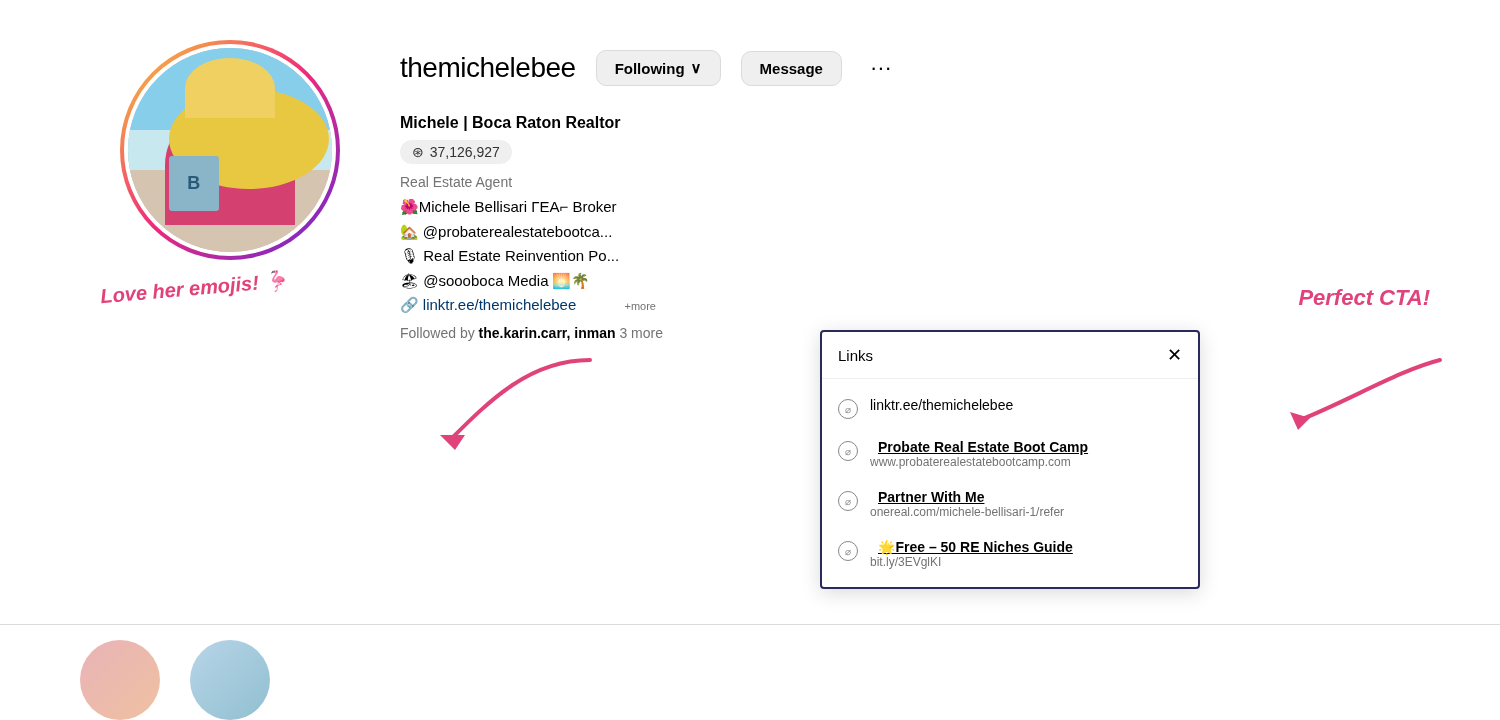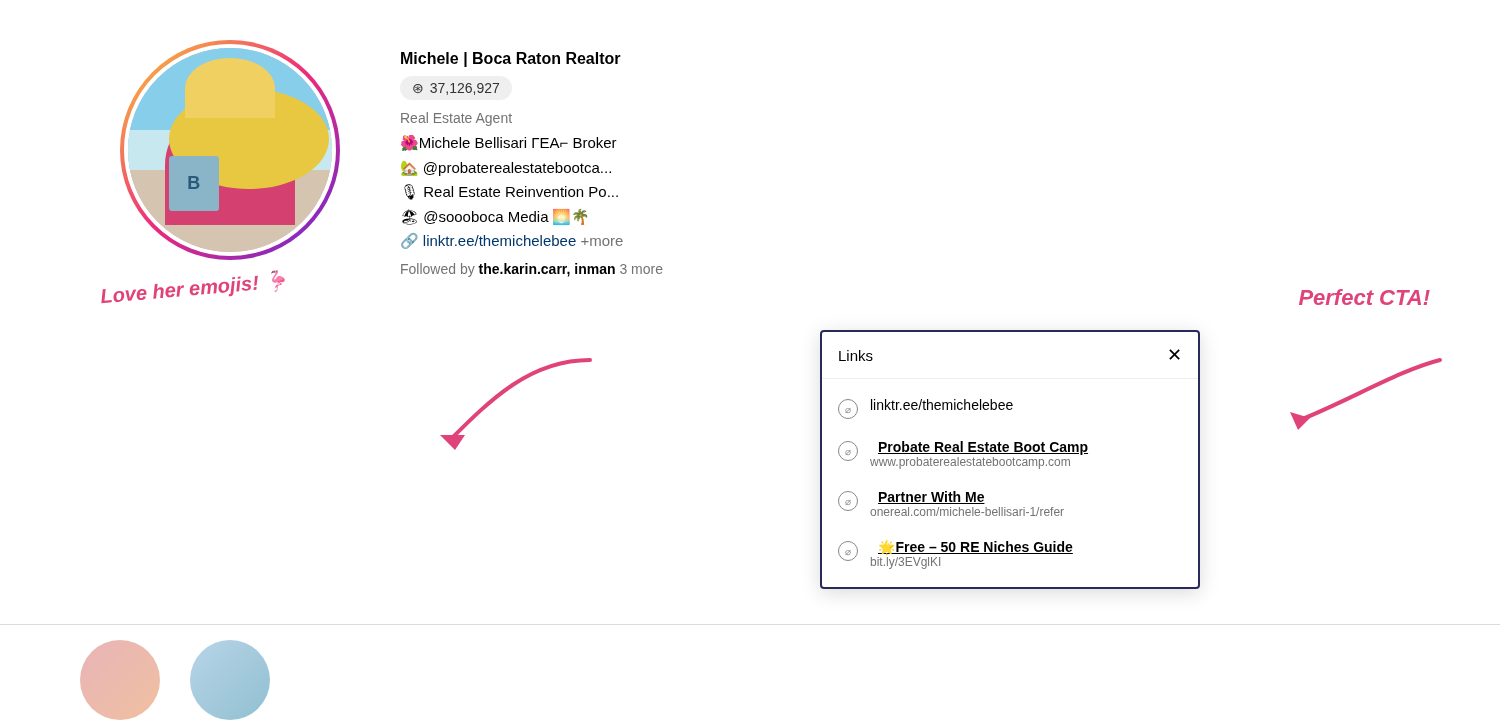--- a/index.html
+++ b/index.html
@@ -254,21 +254,22 @@
     }
 
     .bio-link {
       color: #00376b;
       text-decoration: none;
       font-size: 15px;
     }
 
     .bio-truncated {
       color: #737373;
-      font-size: 15px;
+      font-size: 11px;
+      margin-left: 44px;
     }
 
     
     .followed-by {
       font-size: 14px;
       color: #737373;
       margin-top: 0;
     }
 
     .followed-by strong {
@@ -429,20 +430,29 @@
           <div class="avatar-hair"></div>
           <div class="avatar-sign">B</div>
         </div>
       </div>
 
       <div class="love-emoji-label">Love her emojis! 🦩</div>
     </div>
 
     <div class="profile-info">
 
+      <div class="profile-header">
+        <span class="username">themichelebee</span>
+        <button class="btn-following">
+          <span>Following</span>
+          <span>∨</span>
+        </button>
+        <button class="btn-message">Message</button>
+        <button class="btn-more">···</button>
+      </div>
 
 
       <div class="bio-section">
         <div class="bio-name">Michele | Boca Raton Realtor</div>
 
         <div class="threads-badge">
           <span class="threads-icon">⊛</span>
           <span>37,126,927</span>
         </div>
 

